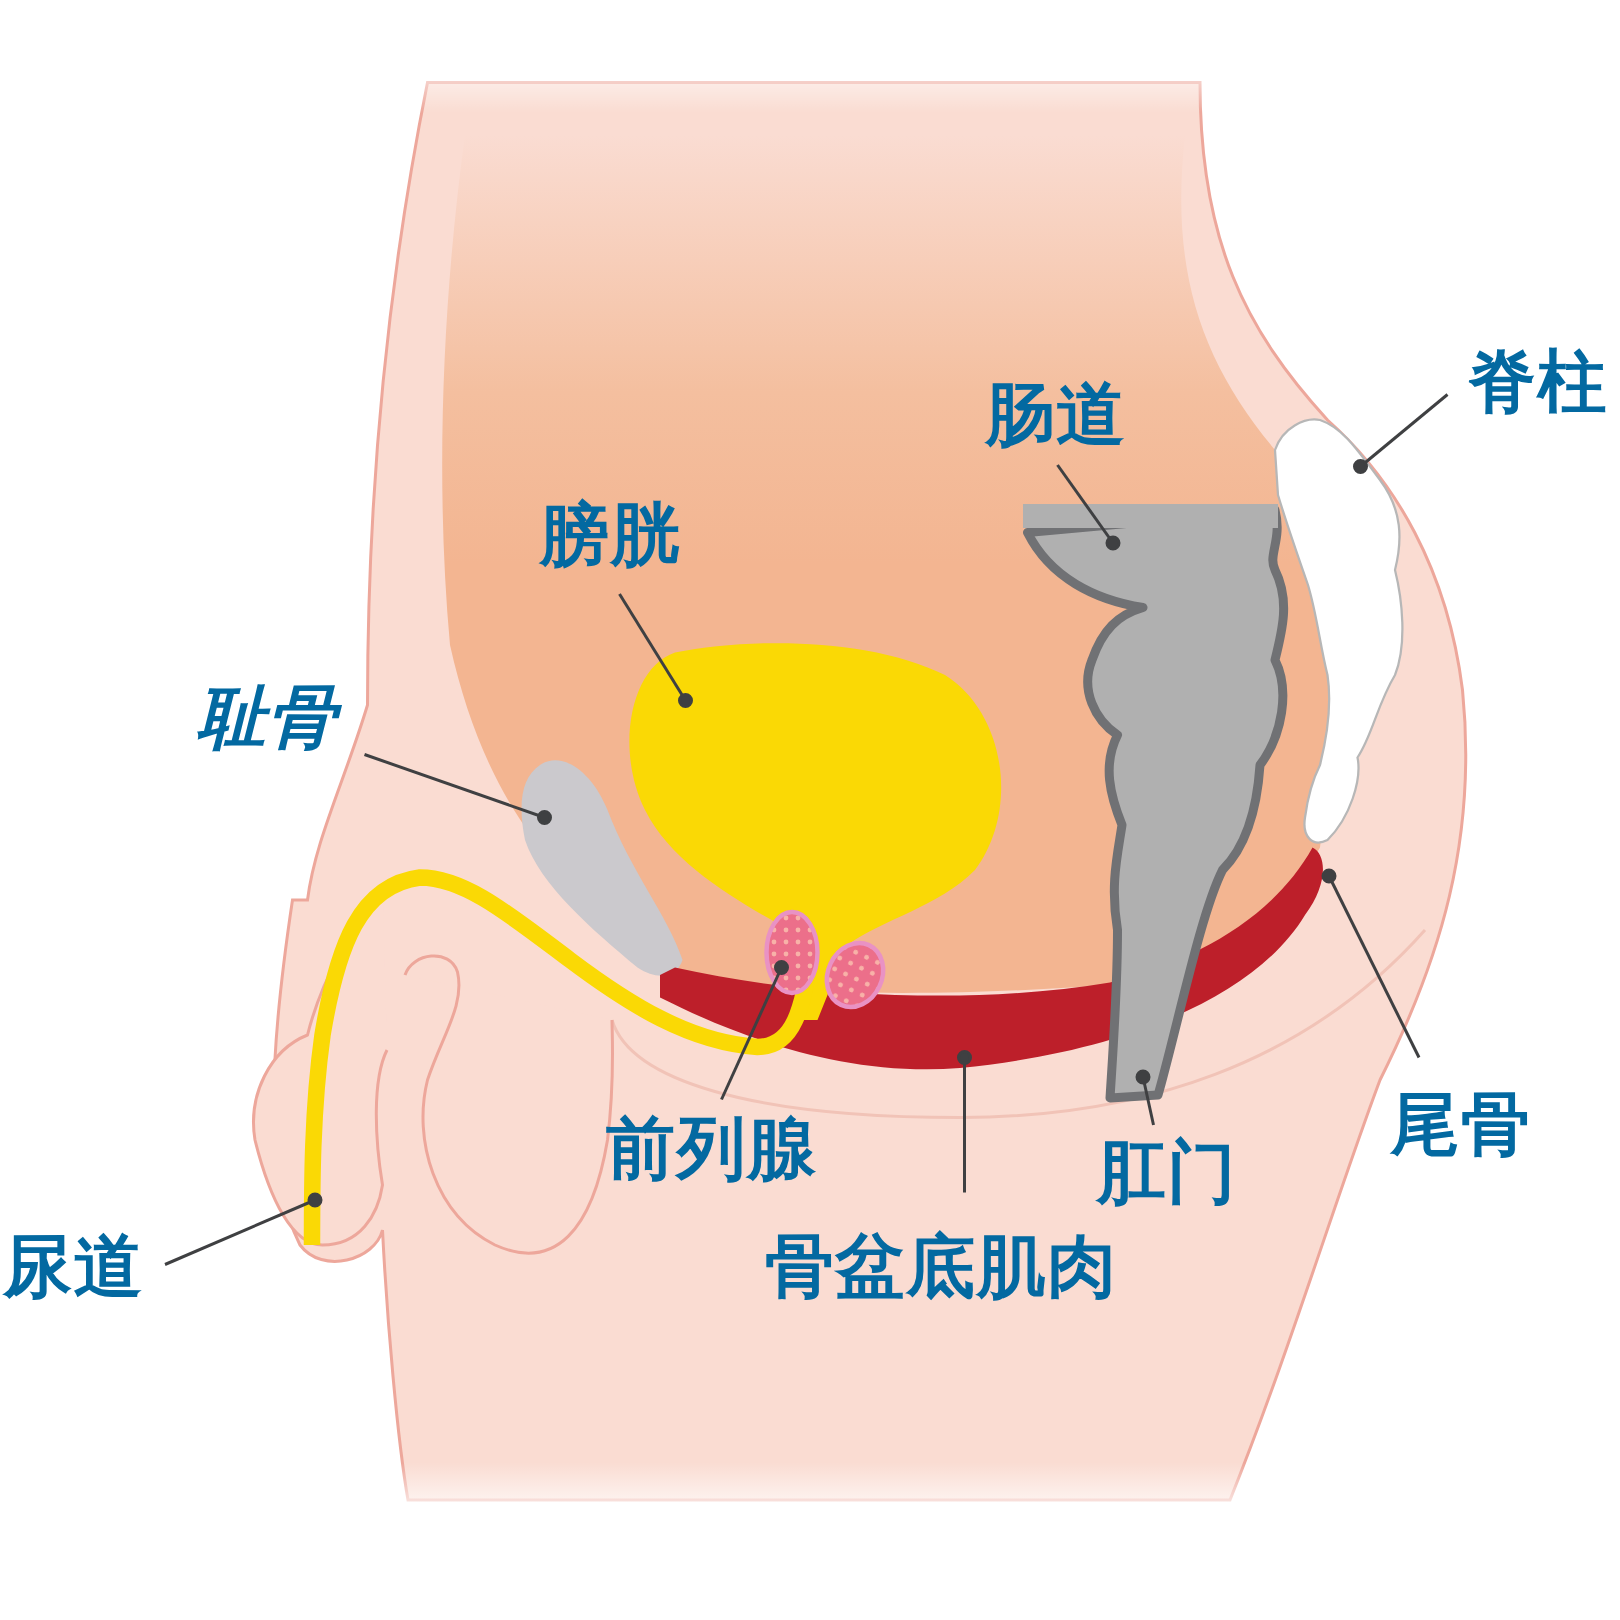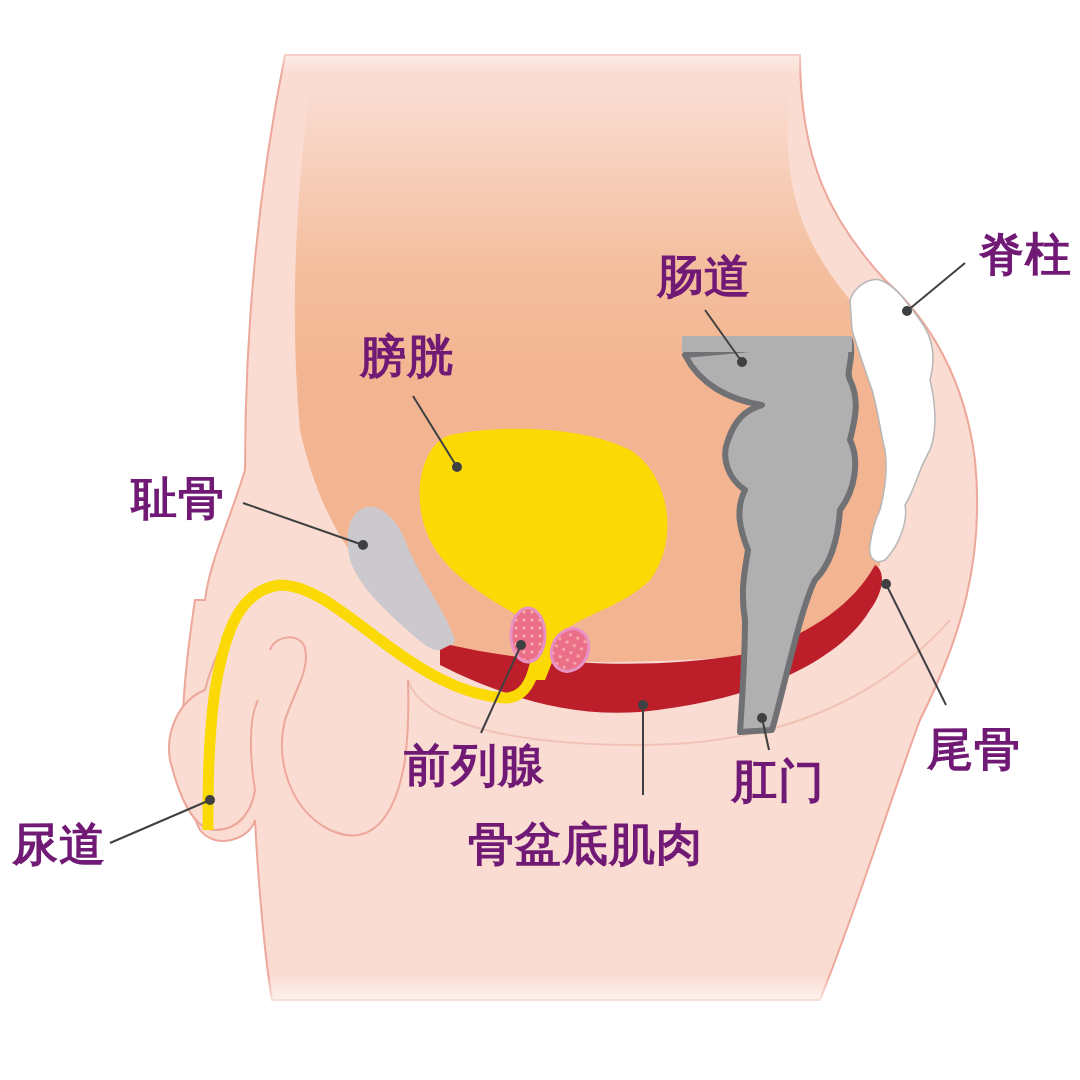--- a/index.html
+++ b/index.html
@@ -1,19 +1,19 @@
 <!DOCTYPE html>
 <html><head>
 <meta charset="utf-8">
 <style>
   html, body { margin:0; padding:0; background:#ffffff; }
   body { width:1080px; height:1080px; position:relative; overflow:hidden;
          font-family: "DejaVu Sans", sans-serif; }
   #diagram { position:absolute; left:0; top:0; width:1080px; height:1080px; }
-  .label { position:absolute; color:#701a75; font-size:46px; font-weight:bold;
+  .label { position:absolute; color:#0369a1; font-size:46px; font-weight:bold;
            line-height:1; white-space:nowrap; letter-spacing:1px;
            font-family: "DejaVu Sans", sans-serif; }
 </style>
 </head>
 <body>
 
 <svg id="diagram" viewBox="0 0 1080 1080" xmlns="http://www.w3.org/2000/svg">
   <defs>
     <linearGradient id="topfade" x1="0" y1="0" x2="0" y2="1">
       <stop offset="0" stop-color="#ffffff" stop-opacity="1"></stop>
@@ -115,18 +115,18 @@
     <line x1="769" y1="750" x2="762" y2="718"></line>
       <circle cx="762" cy="718" r="4"></circle>
     <line x1="946" y1="705" x2="886" y2="584"></line>
       <circle cx="886" cy="584" r="4"></circle>
   </g>
 </svg>
 
 <div class="label" style="left:978px; top:231px;">脊柱</div>
 <div class="label" style="left:657px; top:253px;">肠道</div>
 <div class="label" style="left:360px; top:333px;">膀胱</div>
-<div class="label" style="left:131px; top:475px;">耻骨</div>
-<div class="label" style="left:12px; top:821px;">尿道</div>
+<div class="label" style="left:131px; top:455px;font-style:italic;">耻骨</div>
+<div class="label" style="left:2px; top:821px;">尿道</div>
 <div class="label" style="left:404px; top:742px;">前列腺</div>
-<div class="label" style="left:468px; top:821px;">骨盆底肌肉</div>
+<div class="label" style="left:510px; top:821px;">骨盆底肌肉</div>
 <div class="label" style="left:731px; top:758px;">肛门</div>
 <div class="label" style="left:927px; top:726px;">尾骨</div>
 
 </body></html>

